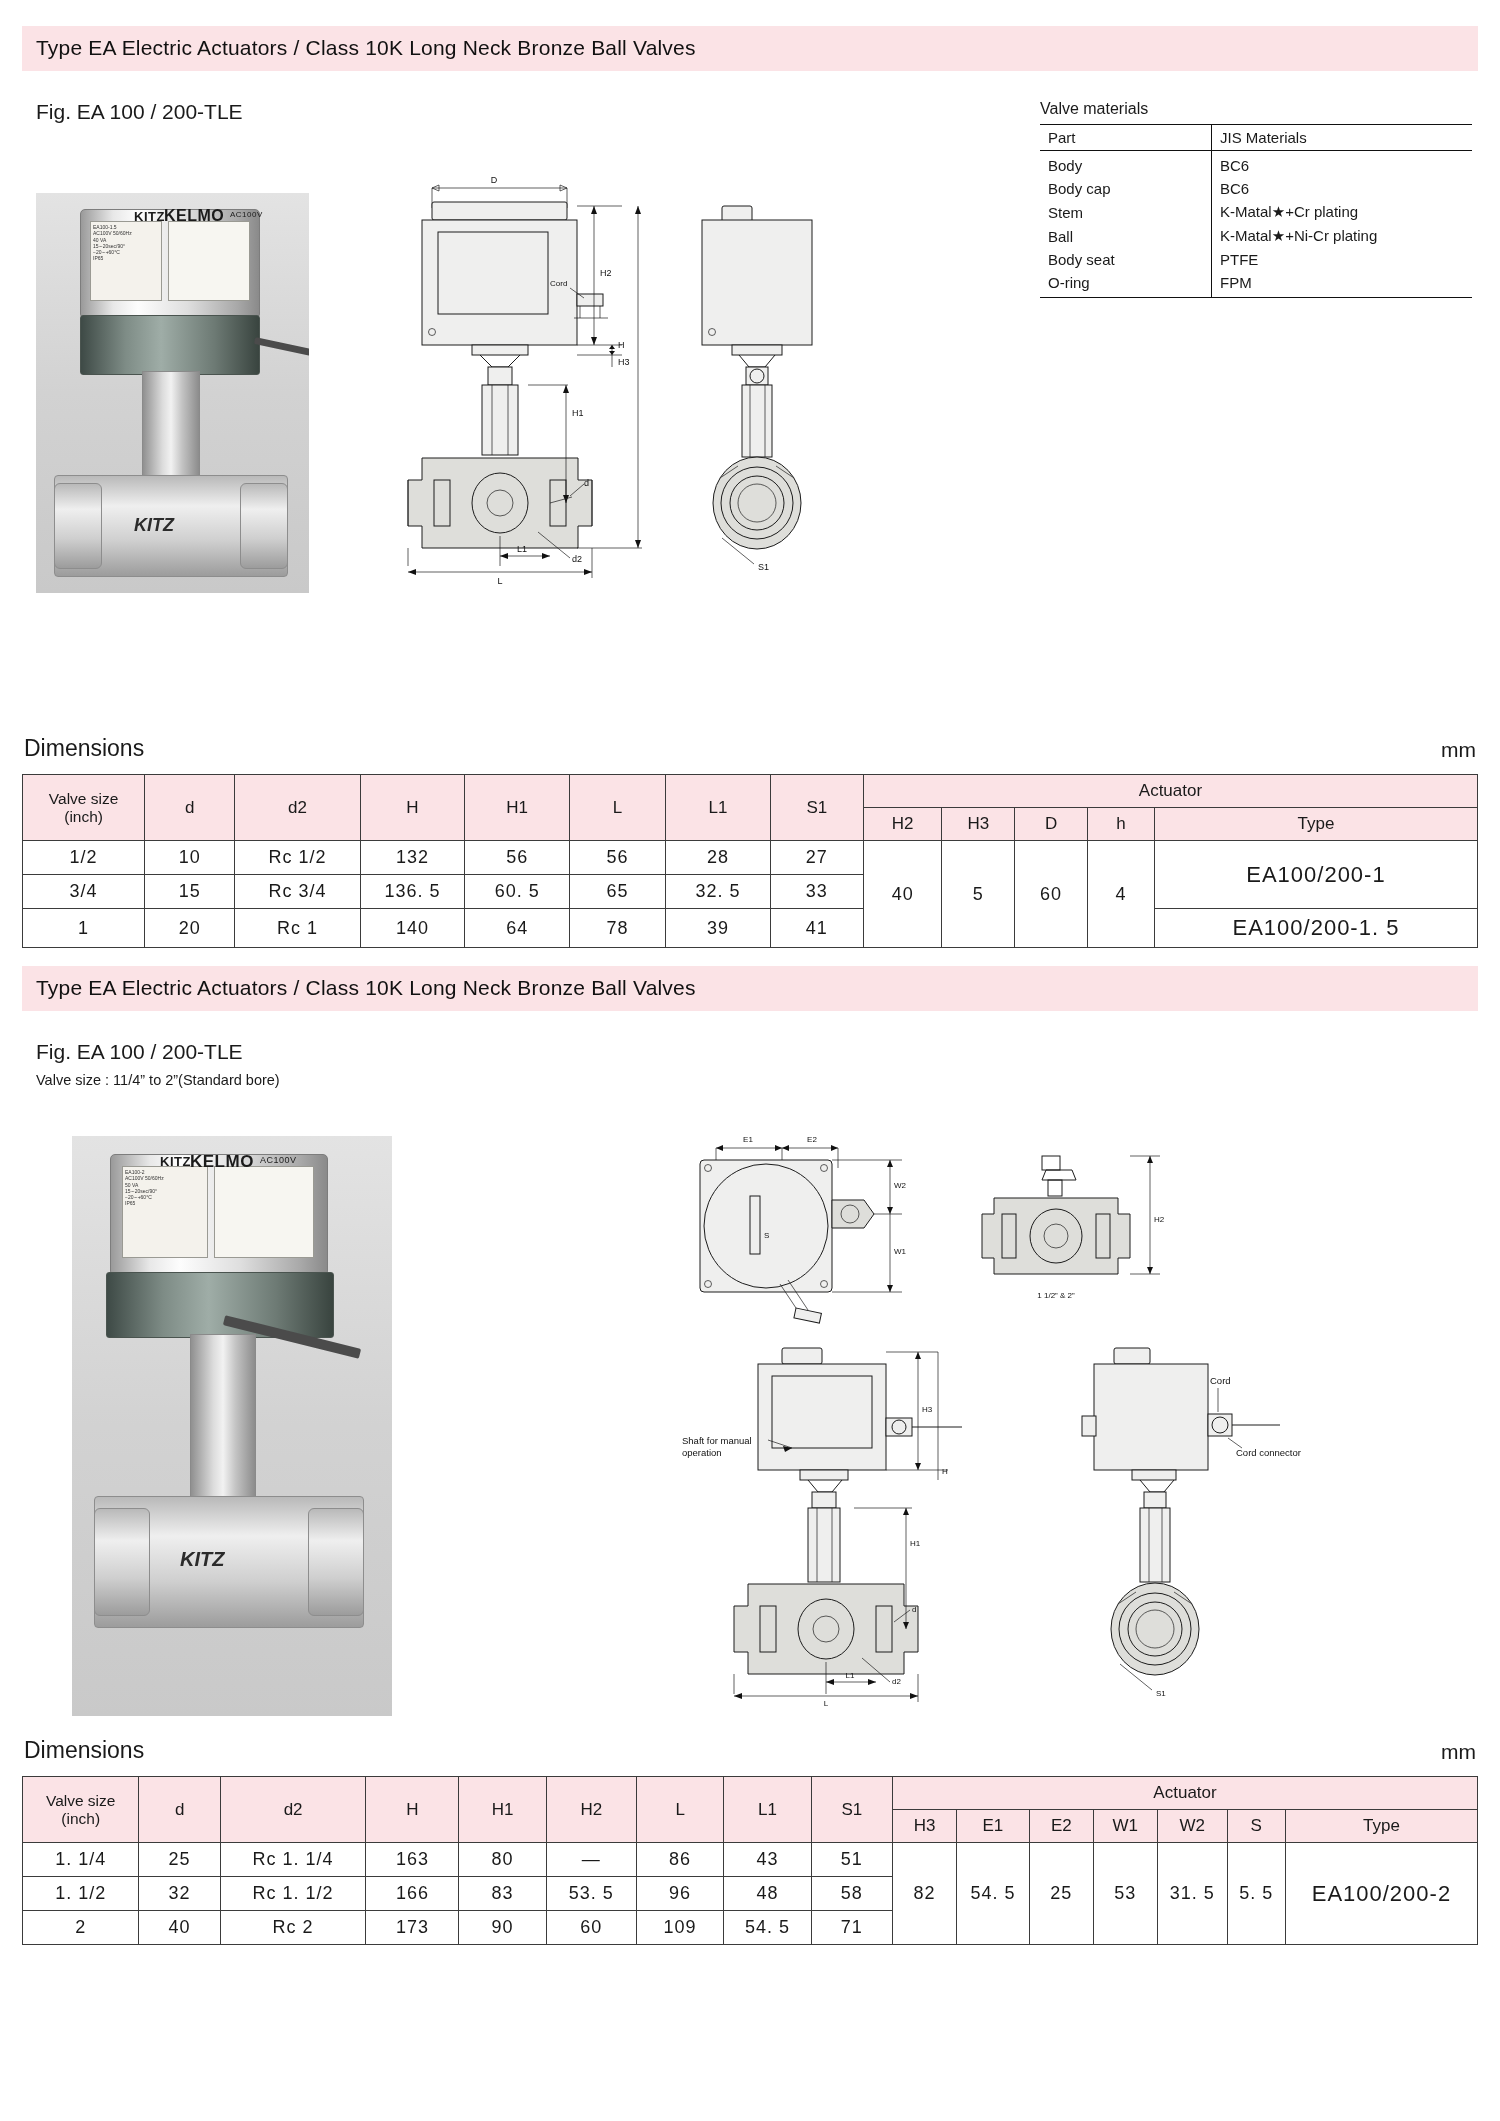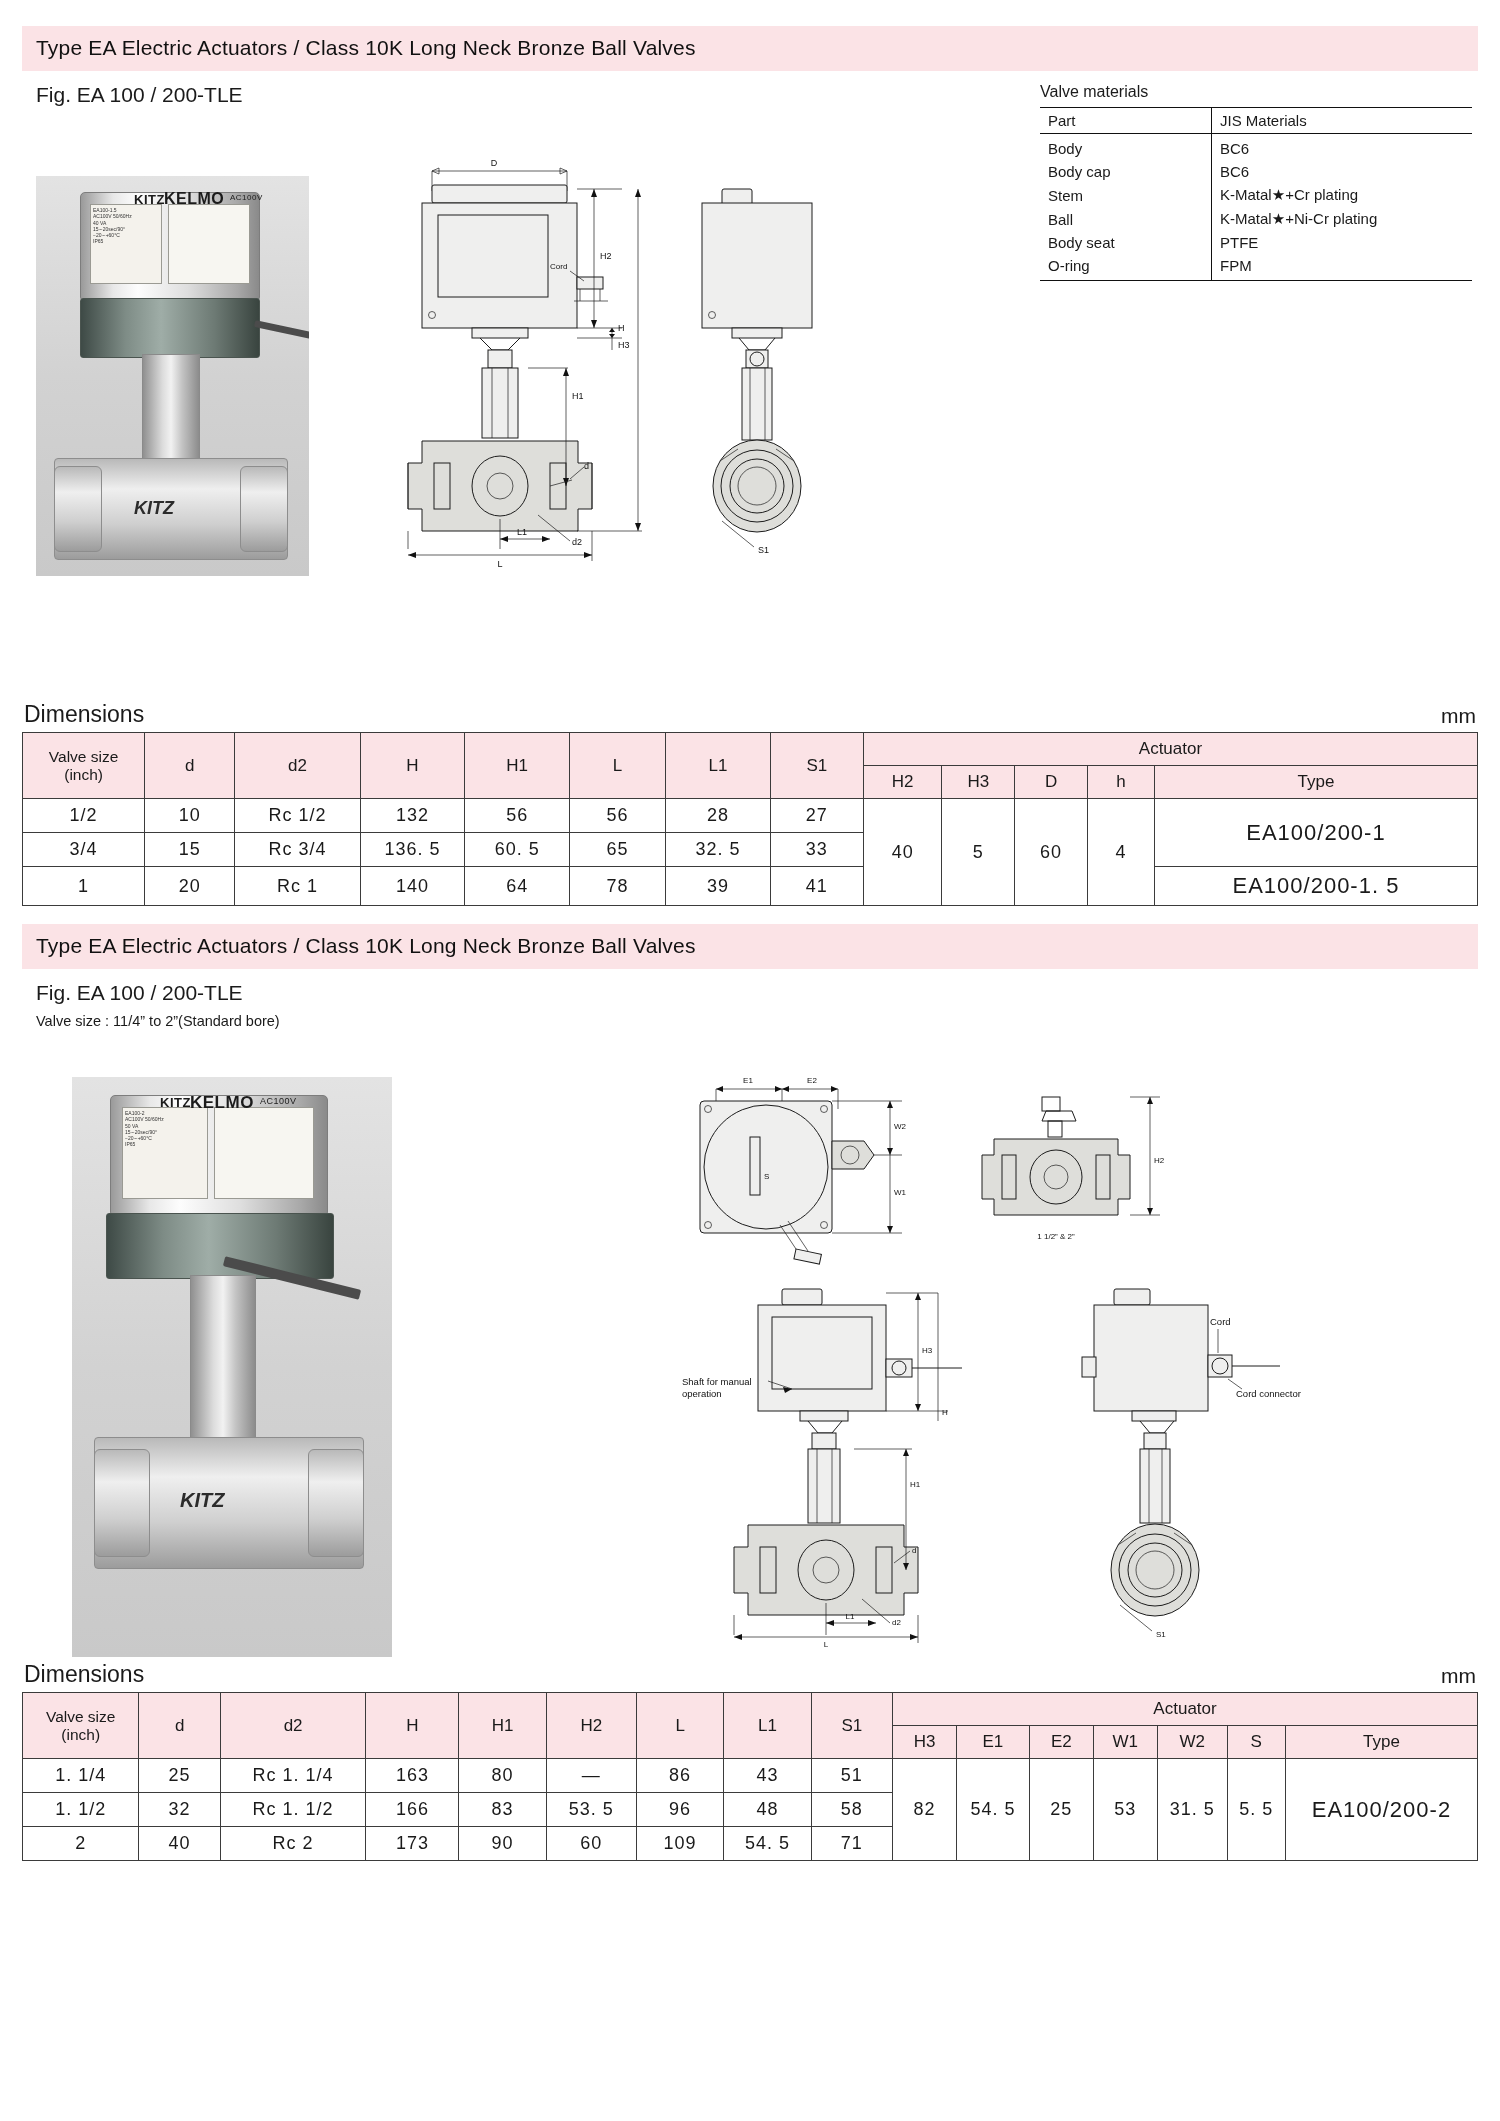--- a/index.html
+++ b/index.html
@@ -25,21 +25,21 @@
     font-size:21px;
     letter-spacing:.2px;
     color:#111;
   }
   .sec1-bar{margin-top:26px;}
   .sec2-bar{margin-top:18px;}
 
   
   .fig-block{
     position:relative;
-    margin:0 22px;
+    margin:17px 22px;
     padding-top:12px;
   }
   .fig-title{
     font-size:21px;
     margin-left:14px;
     margin-bottom:6px;
   }
   .fig-sub{
     font-size:14.5px;
     margin-left:14px;
@@ -158,21 +158,21 @@
     margin:0 22px;
     display:flex;
     align-items:flex-end;
     justify-content:space-between;
     padding:0 2px 4px 2px;
   }
   .dim-head .t{font-size:23px;}
   .dim-head .mm{font-size:21px;}
   table.dim{
     border-collapse:collapse;
-    margin:0 22px;
+    margin:8px 22px;
     width:calc(100% - 44px);
     font-size:17px;
     table-layout:fixed;
   }
   table.dim th,table.dim td{
     border:1px solid #3b3b3b;
     text-align:center;
     padding:6px 2px;
     background:#ffffff;
   }

